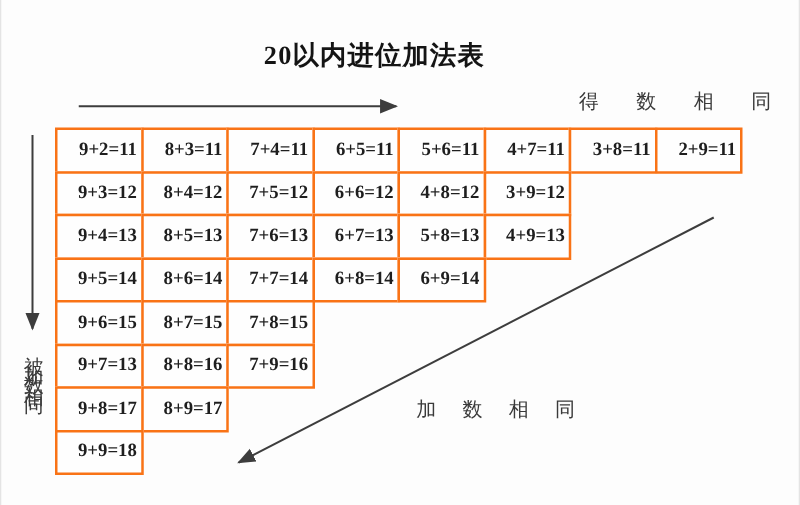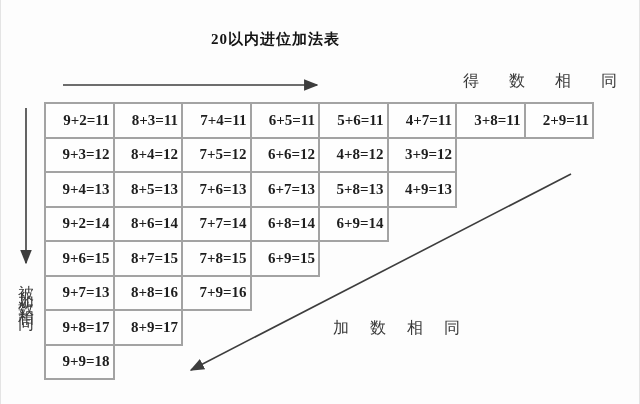--- a/index.html
+++ b/index.html
@@ -9,42 +9,42 @@
     background:#fdfdfd;
     border-left:1px solid #e4e4e4;
     border-right:1px solid #e4e4e4;
     box-sizing:border-box;
     overflow:hidden;
     font-family:"Liberation Serif","DejaVu Serif",serif;
   }
   .title{
     position:absolute;left:210px;top:30px;
     font-family:"Liberation Serif","DejaVu Serif",serif;
-    font-weight:700;font-size:15px;letter-spacing:1px;
+    font-weight:700;font-size:21px;letter-spacing:1px;
     color:#141414;white-space:nowrap;
   }
   .arrow-layer{position:absolute;left:0;top:0;pointer-events:none;}
   .cjk-label{
     position:absolute;
     font-family:"Liberation Sans","DejaVu Sans",sans-serif;
     color:#3a3a3a;font-size:16px;white-space:nowrap;
   }
   .label-sum-same{left:462px;top:71px;letter-spacing:30px;}
   .label-addend-same{left:332px;top:318px;letter-spacing:21px;}
   .label-augend-same{
     left:16px;top:272px;
     writing-mode:vertical-rl;text-orientation:upright;
     letter-spacing:8px;line-height:18px;
   }
   .table-wrap{position:absolute;left:43px;top:102px;}
   .trow{display:flex;}
   .trow + .trow{margin-top:-2px;}
   .tcell{
     width:70.5px;height:36.5px;box-sizing:border-box;
-    border:2px solid #a3a3a3;background:#fefefe;
+    border:2px solid #f97316;background:#fefefe;
     display:flex;align-items:center;justify-content:flex-end;
     padding-right:3px;
     font-family:"Liberation Serif","DejaVu Serif",serif;
     font-weight:700;font-size:15px;color:#1e1e1e;
     white-space:nowrap;
   }
   .tcell + .tcell{margin-left:-2px;}
 </style>
 </head>
 <body>
@@ -91,31 +91,30 @@
       </div>
       <div class="trow">
         <div class="tcell">9+4=13</div>
         <div class="tcell">8+5=13</div>
         <div class="tcell">7+6=13</div>
         <div class="tcell">6+7=13</div>
         <div class="tcell">5+8=13</div>
         <div class="tcell">4+9=13</div>
       </div>
       <div class="trow">
-        <div class="tcell">9+2=14</div>
+        <div class="tcell">9+5=14</div>
         <div class="tcell">8+6=14</div>
         <div class="tcell">7+7=14</div>
         <div class="tcell">6+8=14</div>
         <div class="tcell">6+9=14</div>
       </div>
       <div class="trow">
         <div class="tcell">9+6=15</div>
         <div class="tcell">8+7=15</div>
         <div class="tcell">7+8=15</div>
-        <div class="tcell">6+9=15</div>
       </div>
       <div class="trow">
         <div class="tcell">9+7=13</div>
         <div class="tcell">8+8=16</div>
         <div class="tcell">7+9=16</div>
       </div>
       <div class="trow">
         <div class="tcell">9+8=17</div>
         <div class="tcell">8+9=17</div>
       </div>

